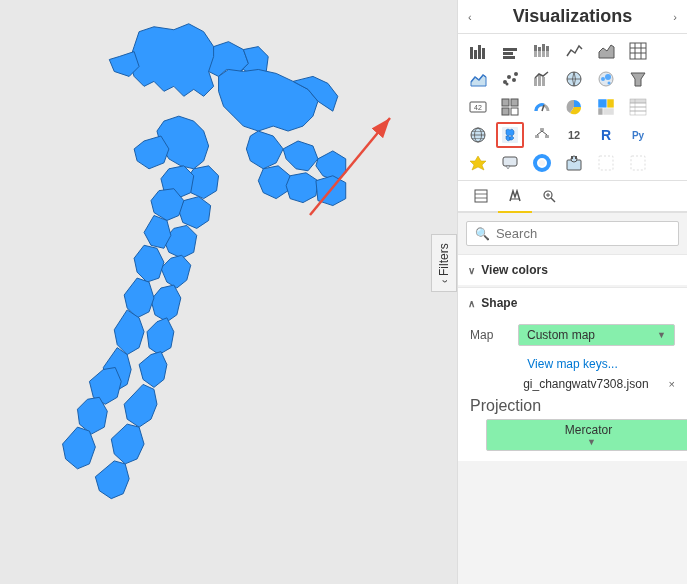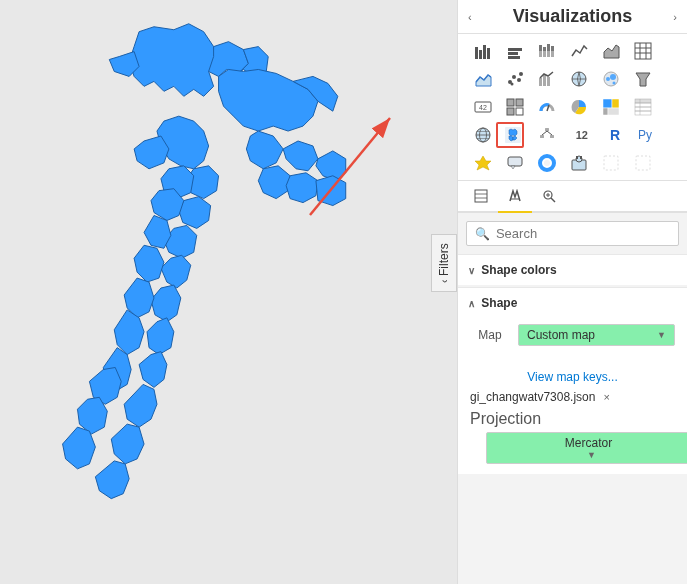--- a/index.html
+++ b/index.html
@@ -76,21 +76,21 @@
       grid-template-columns: repeat(6, 30px);
       gap: 2px;
       border-bottom: 1px solid #e0e0e0;
     }
 
     .icon-cell {
       width: 28px;
       height: 26px;
       display: flex;
       align-items: center;
-      justify-content: flex-end;
+      justify-content: center;
       cursor: pointer;
       border-radius: 2px;
       font-size: 14px;
       color: #555;
       position: relative;
     }
 
     .icon-cell.selected {
       border: 2px solid #e74c3c;
       background: #fff;
@@ -173,22 +173,21 @@
     .section-content {
       padding: 6px 12px 10px;
       background: #fff;
     }
 
     
     .field-row {
       display: flex;
       align-items: center;
       justify-content: space-between;
-      margin-bottom: 24px;
-      text-align: center;
+      margin-bottom: 11px;
     }
 
     .field-label {
       font-size: 12px;
       color: #555;
       min-width: 40px;
     }
 
     .dropdown {
       display: flex;
@@ -219,22 +218,23 @@
       display: block;
       text-align: center;
       margin-bottom: 6px;
     }
 
     .file-tag {
       display: flex;
       align-items: center;
       font-size: 12px;
       color: #333;
-      gap: 4px;
+      gap: 16px;
       margin-bottom: 6px;
+      justify-content: flex-end;
     }
 
     .file-tag .remove-x {
       cursor: pointer;
       color: #666;
       font-size: 11px;
       margin-left: 4px;
     }
 
     .projection-label {
@@ -489,21 +489,21 @@
           <line x1="9" y1="5" x2="4" y2="9" stroke="#555" stroke-width="1"></line>
           <line x1="9" y1="5" x2="14" y2="9" stroke="#555" stroke-width="1"></line>
         </svg>
     </div>
     <div class="icon-cell" style="font-size:11px; font-weight:bold; color:#555;">
       <span>12</span>
     </div>
     <div class="icon-cell" style="font-size:14px; font-weight:bold; color:#2266cc;">
       <span>R</span>
     </div>
-    <div class="icon-cell" style="font-size:12px; font-weight:normal; color:#3a7acb;">
+    <div class="icon-cell" style="font-size:10px; font-weight:bold; color:#3a7acb;">
       <span>Py</span>
     </div>
 
     <div class="icon-cell">
       <svg width="18" height="18" viewBox="0 0 18 18">
           <polygon points="9,2 12,7 17,7 13,11 15,16 9,13 3,16 5,11 1,7 6,7" fill="#f2c811" stroke="#c8a200" stroke-width="0.5"></polygon>
         </svg>
     </div>
     <div class="icon-cell">
       <svg width="18" height="18" viewBox="0 0 18 18">
@@ -562,21 +562,21 @@
   </div>
 
   <div class="search-box">
     <span class="search-icon">🔍</span>
     <input class="search-input" type="text" placeholder="Search" style="">
   </div>
 
   <div class="section">
     <div class="section-header">
       <span class="chevron">∨</span>
-      <span>Shape colors</span>
+      <span>View colors</span>
     </div>
   </div>
 
   <div class="section">
     <div class="section-header">
       <span class="chevron">∧</span>
       <span>Shape</span>
     </div>
     <div class="section-content">
 

